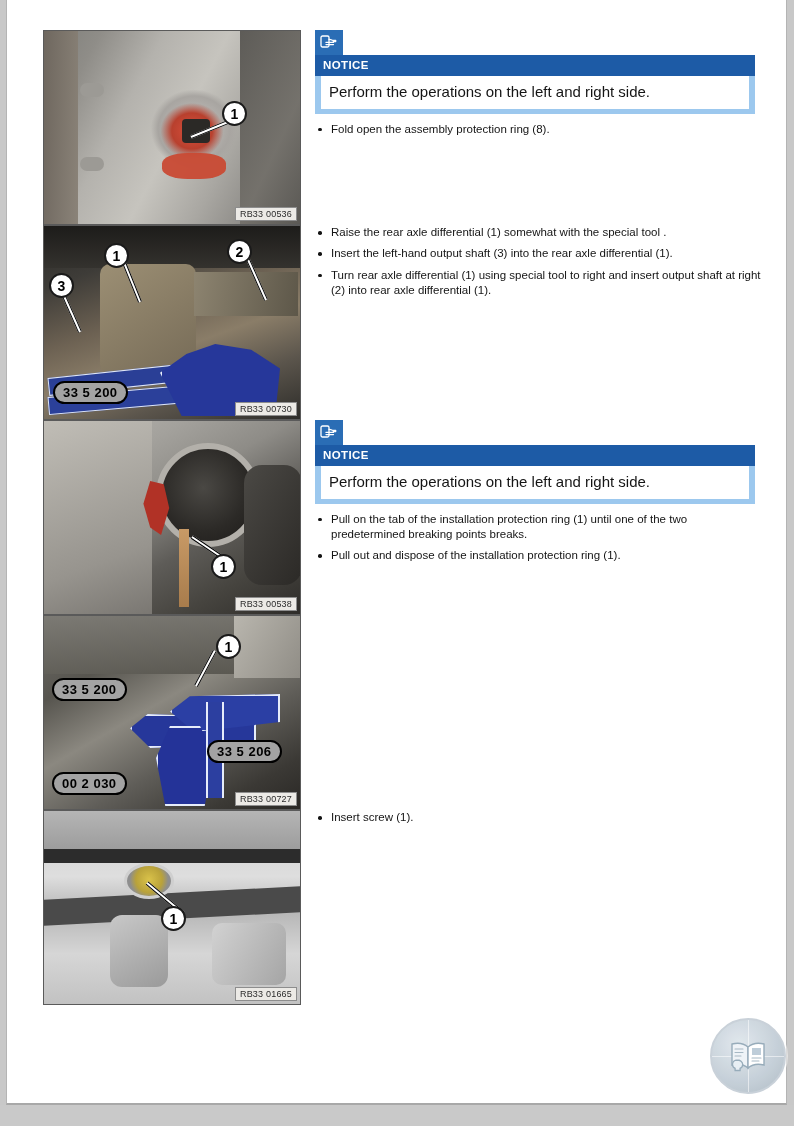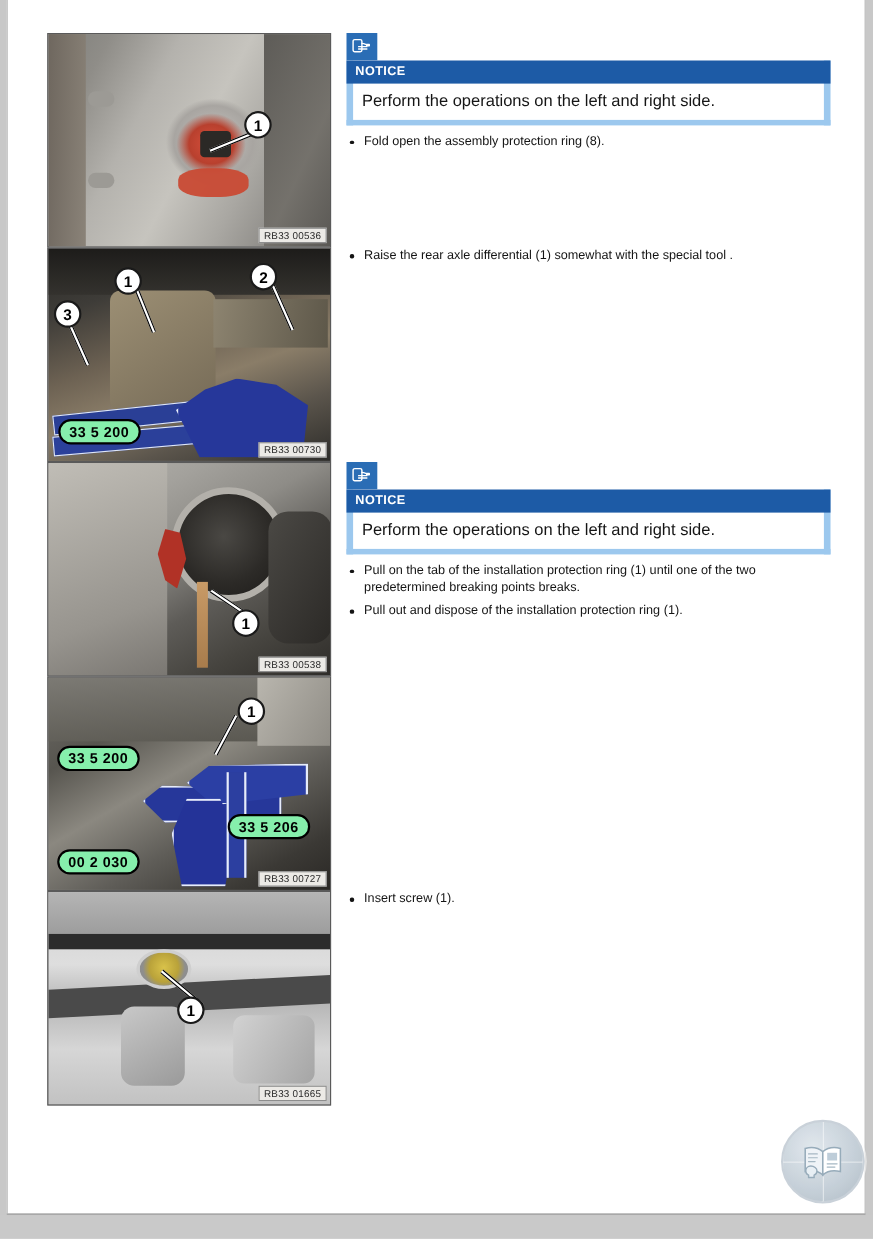--- a/index.html
+++ b/index.html
@@ -95,21 +95,21 @@
     height: 2px;
     background: #ffffff;
     border-top: 1px solid #000;
     border-bottom: 1px solid #000;
     transform-origin: 0 50%;
     z-index: 3;
   }
   
   .toolplate {
     position: absolute;
-    background: #86efac;
+    background: #a3a3a3;
     border: 2px solid #000;
     border-radius: 12px;
     color: #000;
     font-size: 13px;
     font-weight: bold;
     letter-spacing: .5px;
     padding: 2px 8px;
     z-index: 4;
     white-space: nowrap;
   }
@@ -284,20 +284,22 @@
         <div class="callout" style="left:5px;top:47px;">3</div>
 
         <div class="toolplate" style="left:9px;bottom:15px;">33 5 200</div>
 
         <div class="fig-caption">RB33 00730</div>
       </div>
 
       <div class="textcol">
         <ul class="bullets">
           <li>Raise the rear axle differential (1) somewhat with the special tool .</li>
+          <li>Insert the left-hand output shaft (3) into the rear axle differential (1).</li>
+          <li>Turn rear axle differential (1) using special tool  to right and insert output shaft at right (2) into rear axle differential (1).</li>
         </ul>
       </div>
     </div>
 
     <div class="row" style="height:195px;">
 
       <div class="figure" style="top:0;height:195px;">
         <div class="fig-canvas" style="background:
                linear-gradient(150deg,#b9b7b2 0%, #a3a19c 24%, #8e8c87 42%, #5e5c58 62%, #46443f 80%, #2e2c29 100%);">
           <div style="position:absolute;left:0;top:0;width:108px;height:100%;background:linear-gradient(160deg,#c0bdb6,#97948e 70%,#7a7772);"></div>

